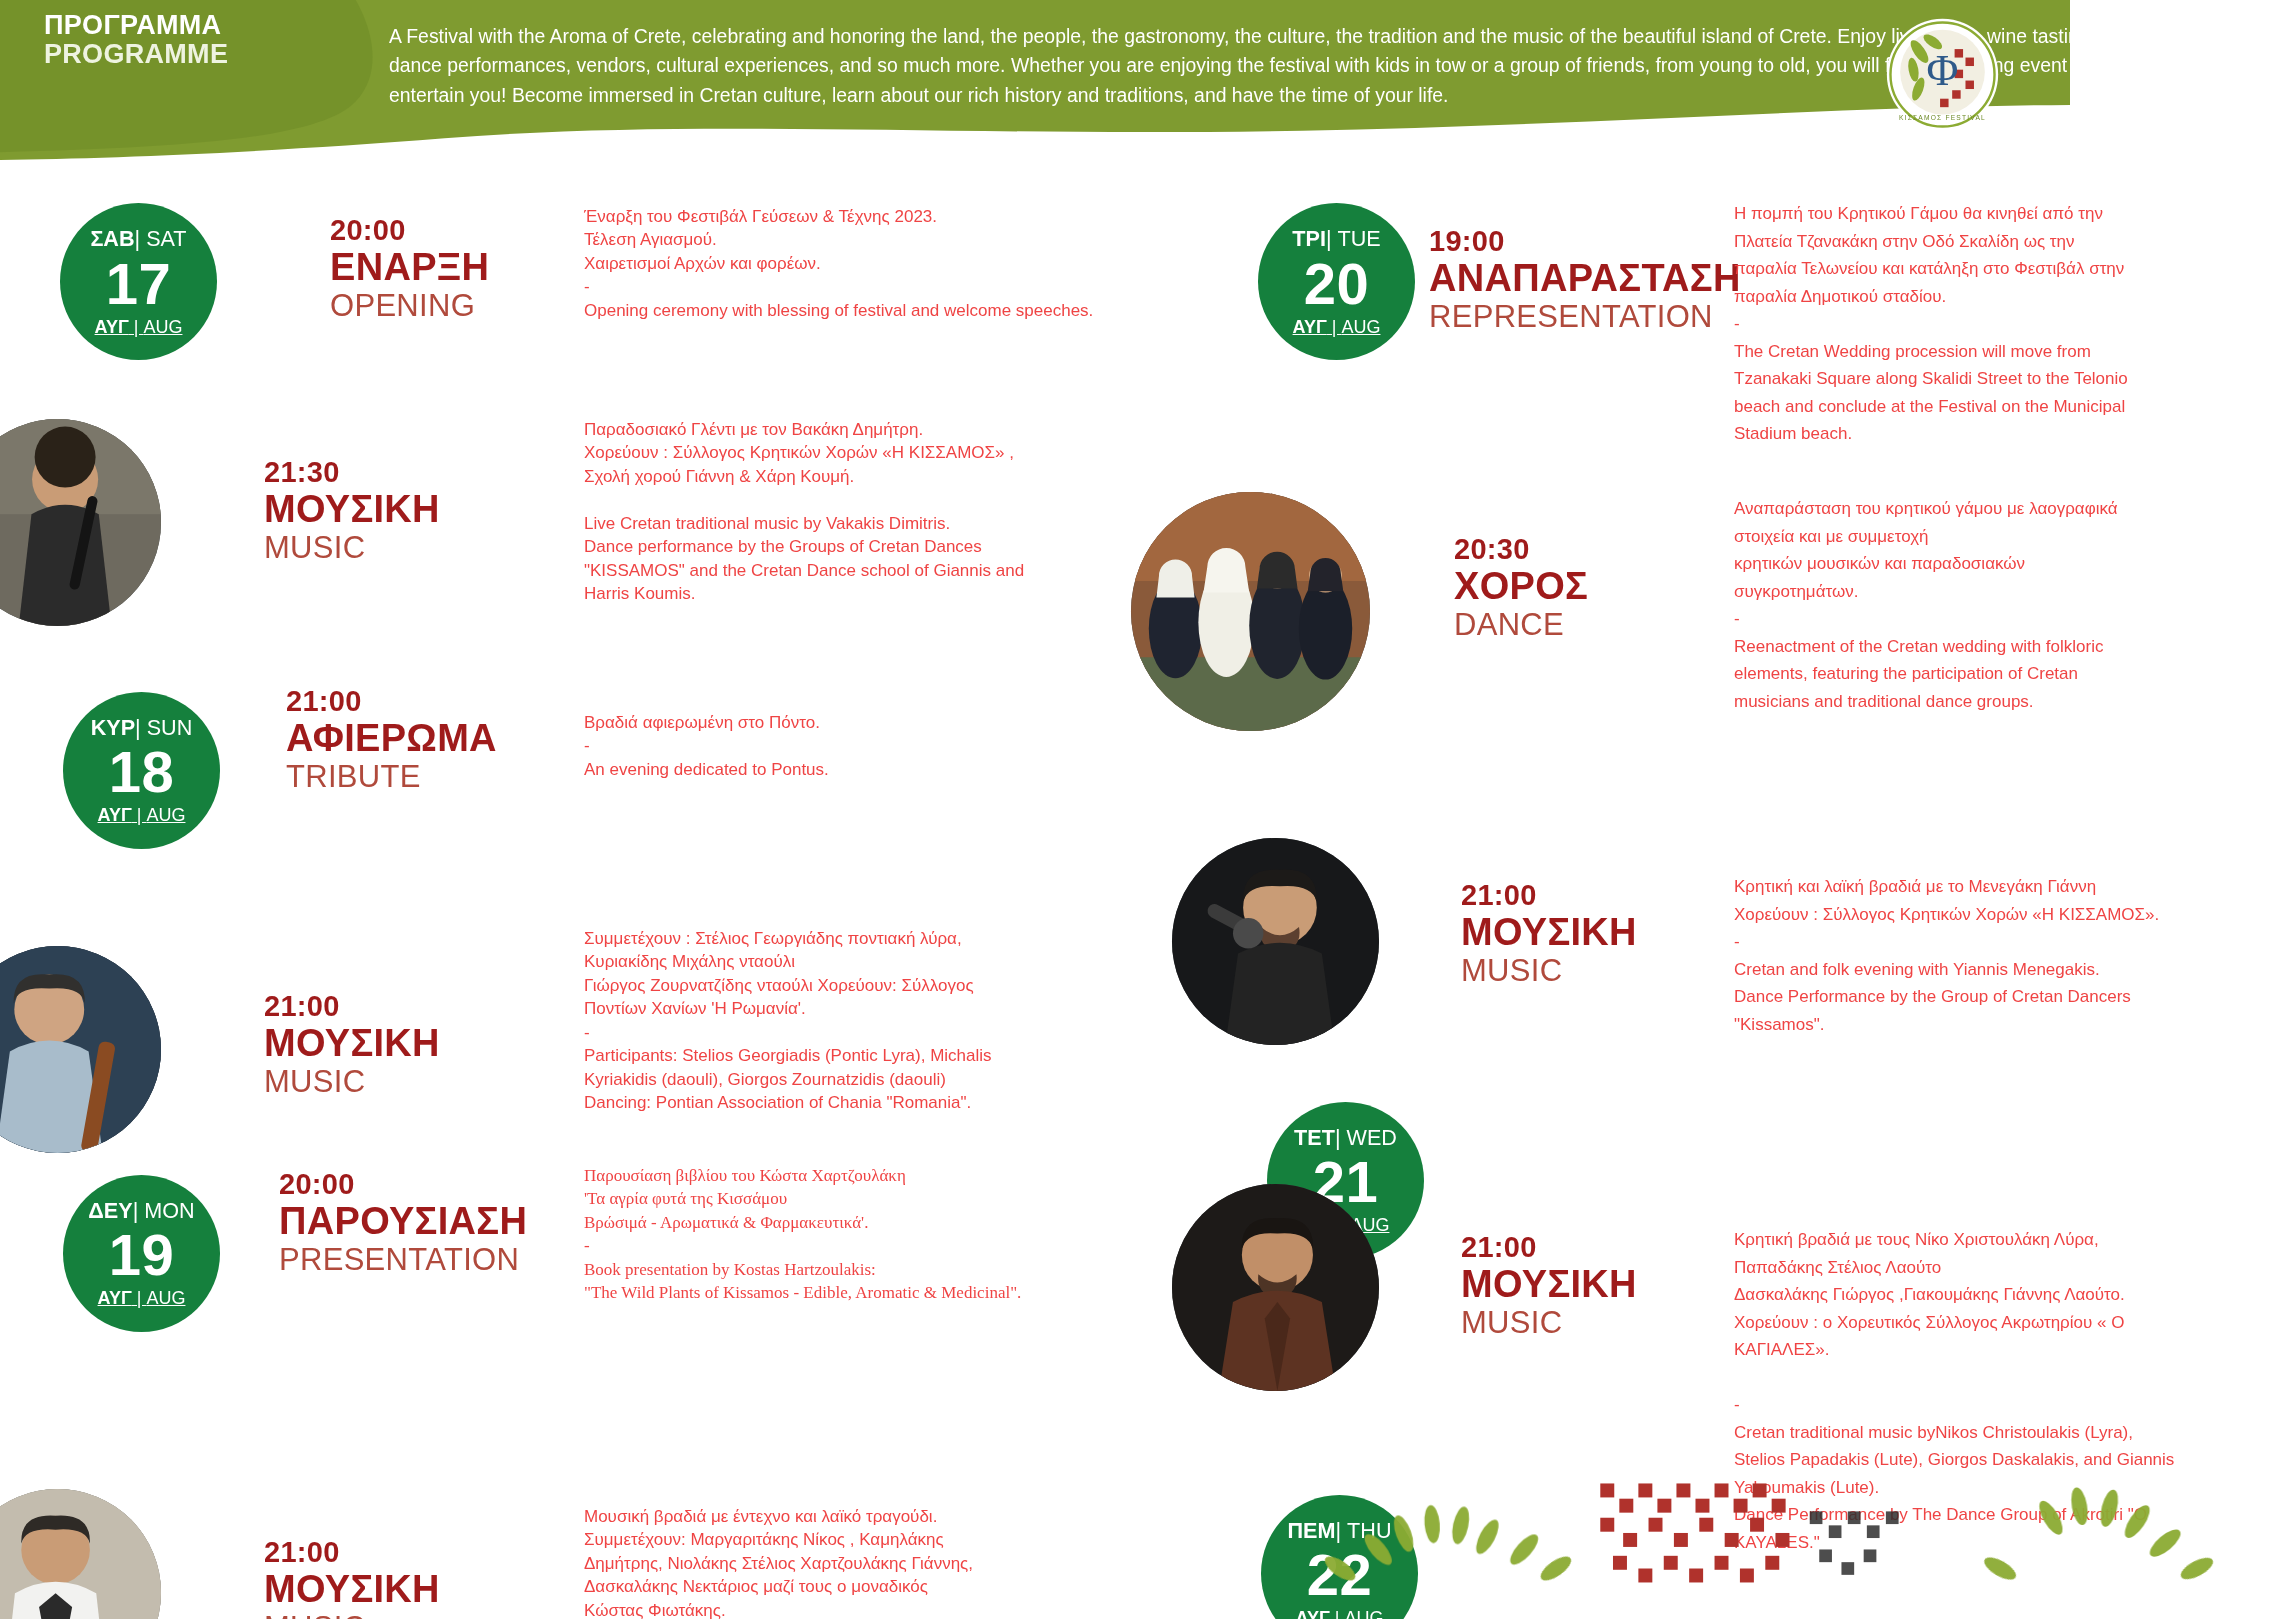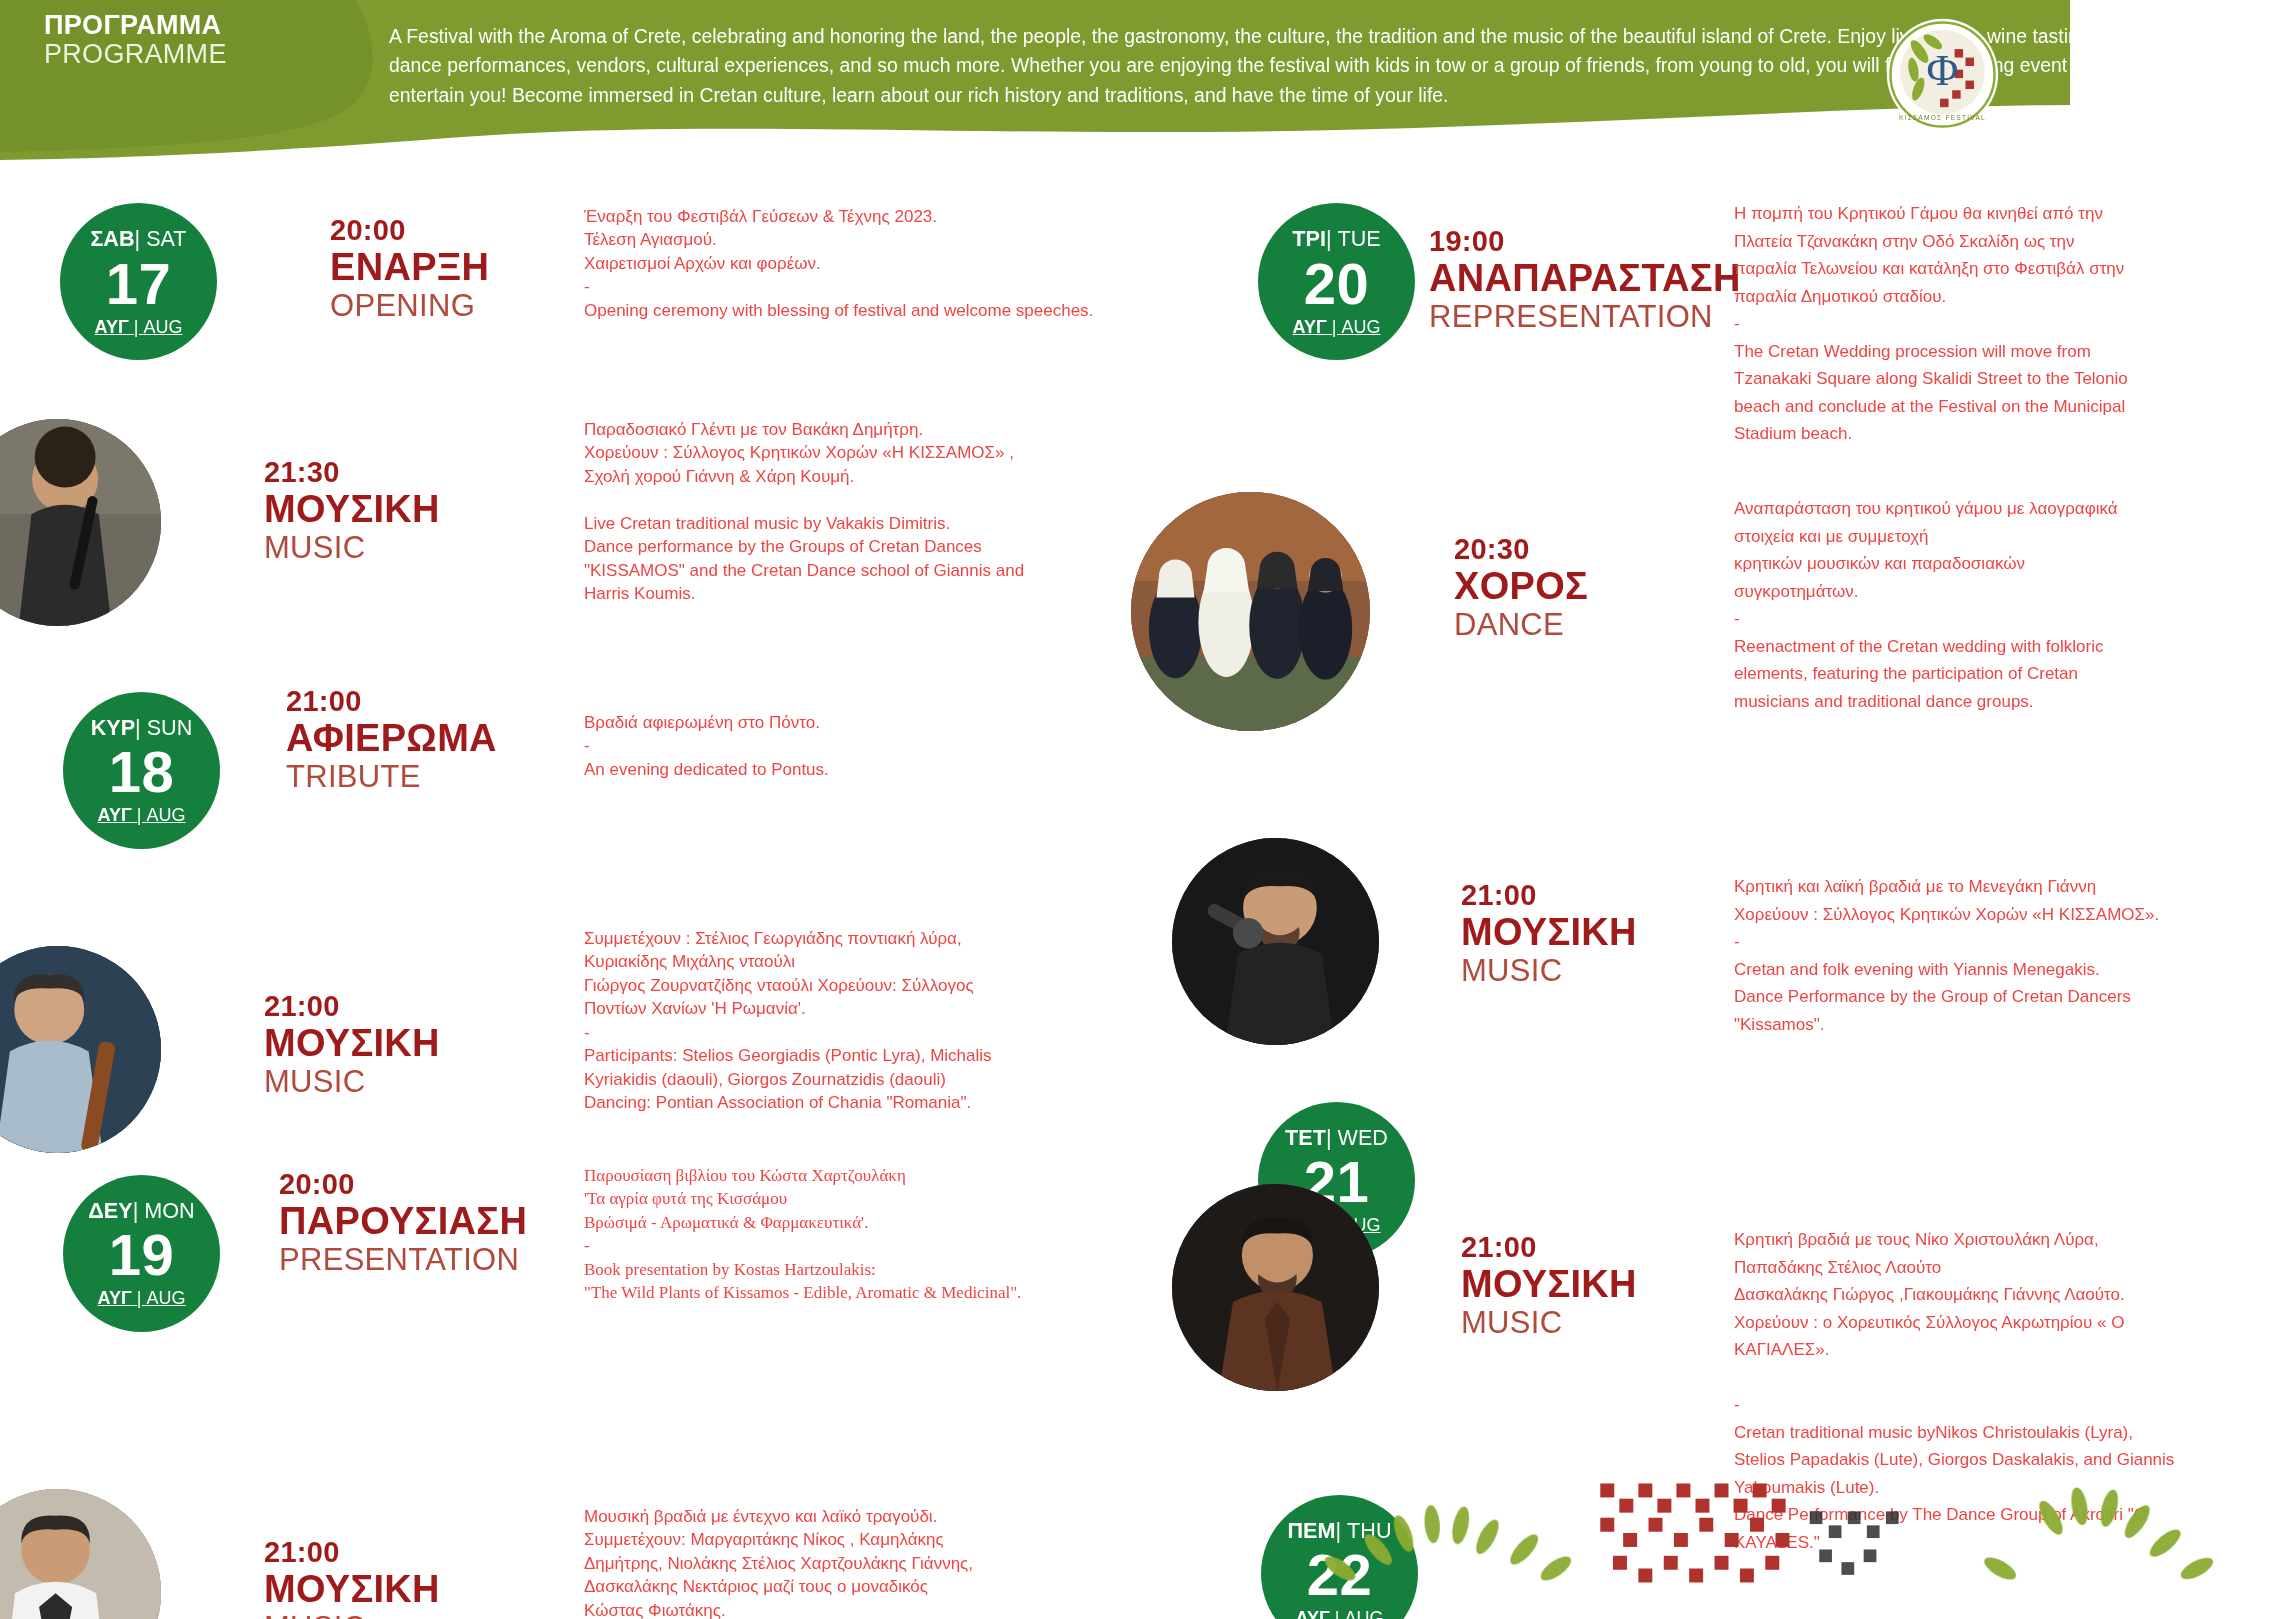--- a/index.html
+++ b/index.html
@@ -18,21 +18,21 @@
     overflow: hidden;
   }
   
   .header-svg { position:absolute; top:0; left:0; }
 
   .prog-title {
     position:absolute; left:44px; top:11.4px;
     color:#ffffff; line-height:1.06;
   }
   .prog-title .gr { font-size:27px; font-weight:bold; letter-spacing:0.3px; display:block;}
-  .prog-title .en { font-size:27px; font-weight:normal; letter-spacing:0.3px; display:block; color:#eef3e0;}
+  .prog-title .en { font-size:27px; font-weight:bold; letter-spacing:0.3px; display:block; color:#eef3e0;}
 
   .header-text {
     position:absolute; left:389px; top:21.6px; width:1740px;
     color:#ffffff; font-size:19.4px; line-height:1.52;
   }
 
   .logo {
     position:absolute; right:67px; top:14px; width:121px; height:121px;
   }
 
@@ -317,21 +317,21 @@
       <path d="M104 182 q66 -34 132 0 l20 144 h-172 Z" fill="#232323"></path>
       <rect x="52" y="120" width="90" height="22" rx="11" fill="#3b3b3b" transform="rotate(28 97 131)"></rect>
       <circle cx="120" cy="150" r="24" fill="#4a4a4a"></circle>
     </svg>
   </div>
   <div class="evt" style="left:324px; top:702px;">
     <div class="time">21:00</div>
     <div class="ttl-gr">ΜΟΥΣΙΚΗ</div>
     <div class="ttl-en">MUSIC</div>
   </div>
-  <div class="date-bubble" style="left:121px; top:924px;">
+  <div class="date-bubble" style="left:130px; top:924px;">
     <div class="dow"><span>ΤΕΤ</span><span class="light">| </span><span class="light">WED</span></div>
     <div class="dnum">21</div>
     <div class="mon"><span>ΑΥΓ</span><span class="light"> | </span><span class="light">AUG</span></div>
   </div>
   <div class="desc r" style="left:597px; top:695px; width:502px;">Κρητική και λαϊκή βραδιά με το Μενεγάκη Γιάννη
 Χορεύουν : Σύλλογος Κρητικών Χορών «Η ΚΙΣΣΑΜΟΣ».
 -
 Cretan and folk evening with Yiannis Menegakis.
  Dance Performance by the Group of Cretan Dancers
 "Kissamos".</div>

